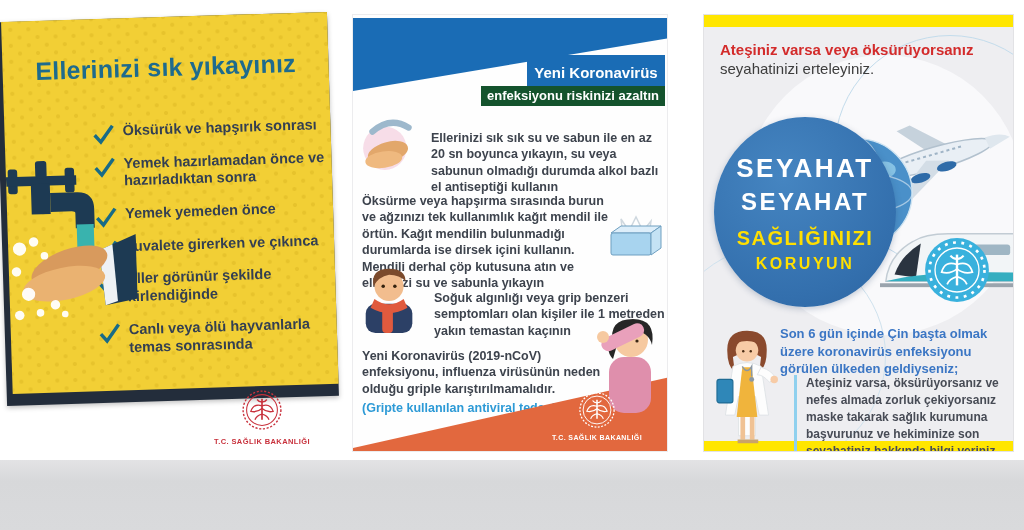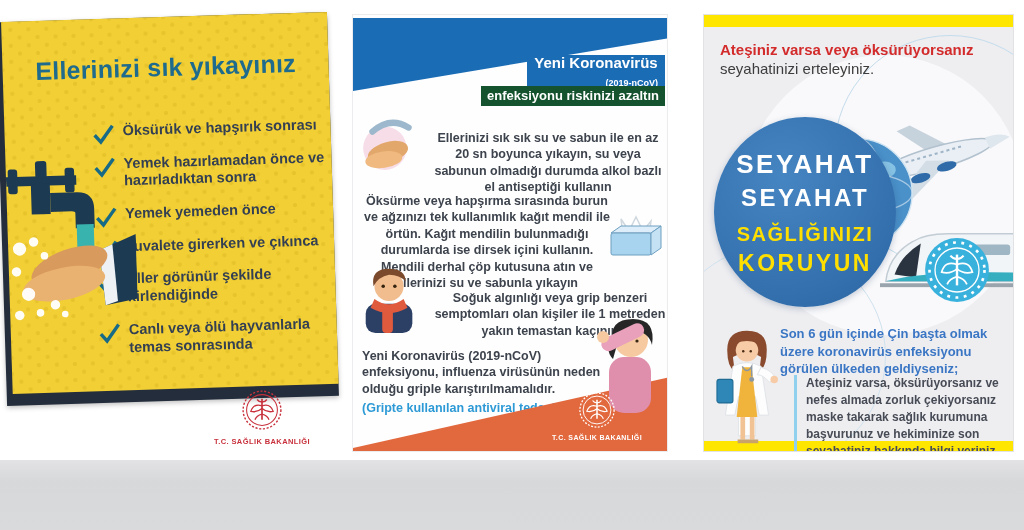--- a/index.html
+++ b/index.html
@@ -49,29 +49,29 @@
   .red-logo .lbl{font-size:7.5px;font-weight:bold;color:#c8313c;letter-spacing:.4px;margin-top:2px;}
 
   
   .poster-mid{left:352px;width:316px;height:438px;background:#fefefe;border:1px solid #ececee;box-sizing:border-box;}
   .mid-banner{
     position:absolute;left:0;top:3px;width:100%;height:73px;background:#1a6cb5;
     clip-path:polygon(0 0,100% 0,100% 28%,0 100%);
   }
   .mid-title-blue{
     position:absolute;right:2px;top:40px;width:138px;height:44px;background:#1a6cb5;
-    color:#fff;text-align:center;box-sizing:border-box;padding-top:0;
+    color:#fff;text-align:center;box-sizing:border-box;padding-top:10px;
   }
   .mid-title-blue .l1{font-size:15px;font-weight:bold;line-height:1;}
   .mid-title-blue .l2{font-size:9px;font-weight:bold;text-align:right;padding-right:7px;line-height:1.2;margin-top:8px;}
   .mid-title-orange{
     position:absolute;right:2px;top:71px;width:184px;height:20px;background:#14532d;
     color:#fff;font-size:13px;font-weight:bold;text-align:center;line-height:20px;
   }
-  .tip{position:absolute;font-size:12.5px;font-weight:bold;color:#3d434d;line-height:1.32;text-align:center;}
+  .tip{position:absolute;font-size:12.5px;font-weight:bold;color:#3d434d;line-height:1.32;}
   .tip1-icon{position:absolute;left:6px;top:96px;width:62px;height:62px;}
   .tip1-text{left:78px;top:102px;width:234px;}
   .tip2-text{left:9px;top:165px;width:250px;}
   .tissue-icon{position:absolute;right:2px;top:196px;width:60px;height:50px;}
   .tip3-icon{position:absolute;left:3px;top:248px;width:68px;height:70px;}
   .tip3-text{left:81px;top:262px;width:232px;}
   .mid-note1{position:absolute;left:9px;top:320px;width:252px;font-size:12.5px;font-weight:bold;color:#3d434d;line-height:1.32;}
   .mid-note2{position:absolute;left:9px;top:372px;width:302px;font-size:12.5px;font-weight:bold;color:#2d9ad6;line-height:1.3;}
   .sneeze-art{position:absolute;right:0;top:298px;width:80px;height:112px;z-index:3;}
   .mid-footer{
@@ -99,21 +99,21 @@
   .travel-circle{
     position:absolute;left:10px;top:102px;width:182px;height:190px;border-radius:50%;
     background:radial-gradient(circle at 38% 32%,#4585c1 0%,#336fad 70%,#2c64a0 100%);
     display:flex;flex-direction:column;align-items:center;justify-content:center;
     z-index:2;box-shadow:0 2px 6px rgba(30,60,100,.25);
   }
   .travel-circle .cl{font-weight:bold;letter-spacing:2.5px;line-height:1;}
   .cl1{font-size:26px;color:#fff;margin-top:2px;}
   .cl2{font-size:24px;color:#fff;margin-top:9px;}
   .cl3{font-size:20px;color:#ffdf00;margin-top:14px;letter-spacing:1.5px!important;}
-  .cl4{font-size:23px;color:#ffdf00;margin-top:8px;}
+  .cl4{font-size:16px;color:#ffdf00;margin-top:8px;}
   .blue-logo{position:absolute;left:220px;top:222px;width:66px;height:66px;z-index:3;}
   .travel-info{position:absolute;left:76px;top:310px;width:233px;font-size:13px;font-weight:bold;color:#3b76c4;line-height:1.35;z-index:2;}
   .travel-detail{
     position:absolute;left:90px;top:360px;width:206px;
     border-left:3px solid #8fd0ee;padding-left:9px;
     font-size:12px;font-weight:bold;color:#474b55;line-height:1.42;z-index:2;
   }
   .doctor-art{position:absolute;left:10px;top:310px;width:66px;height:122px;z-index:2;}
 </style>
 </head>

